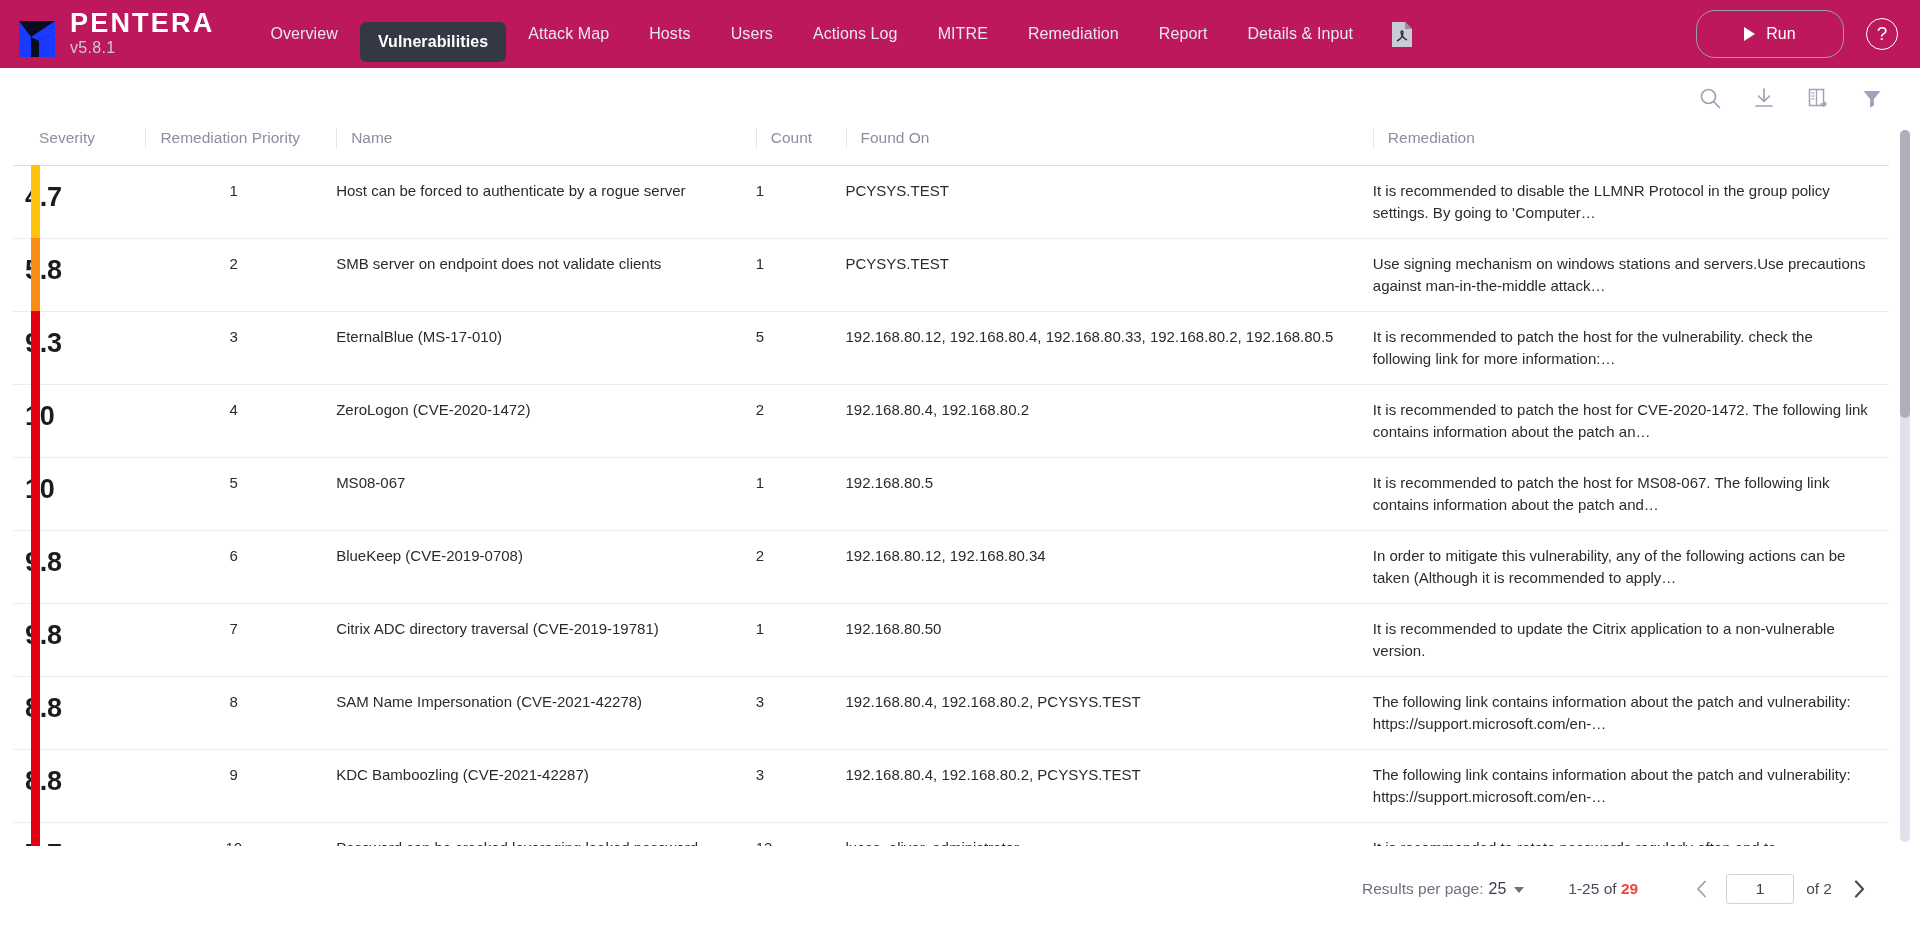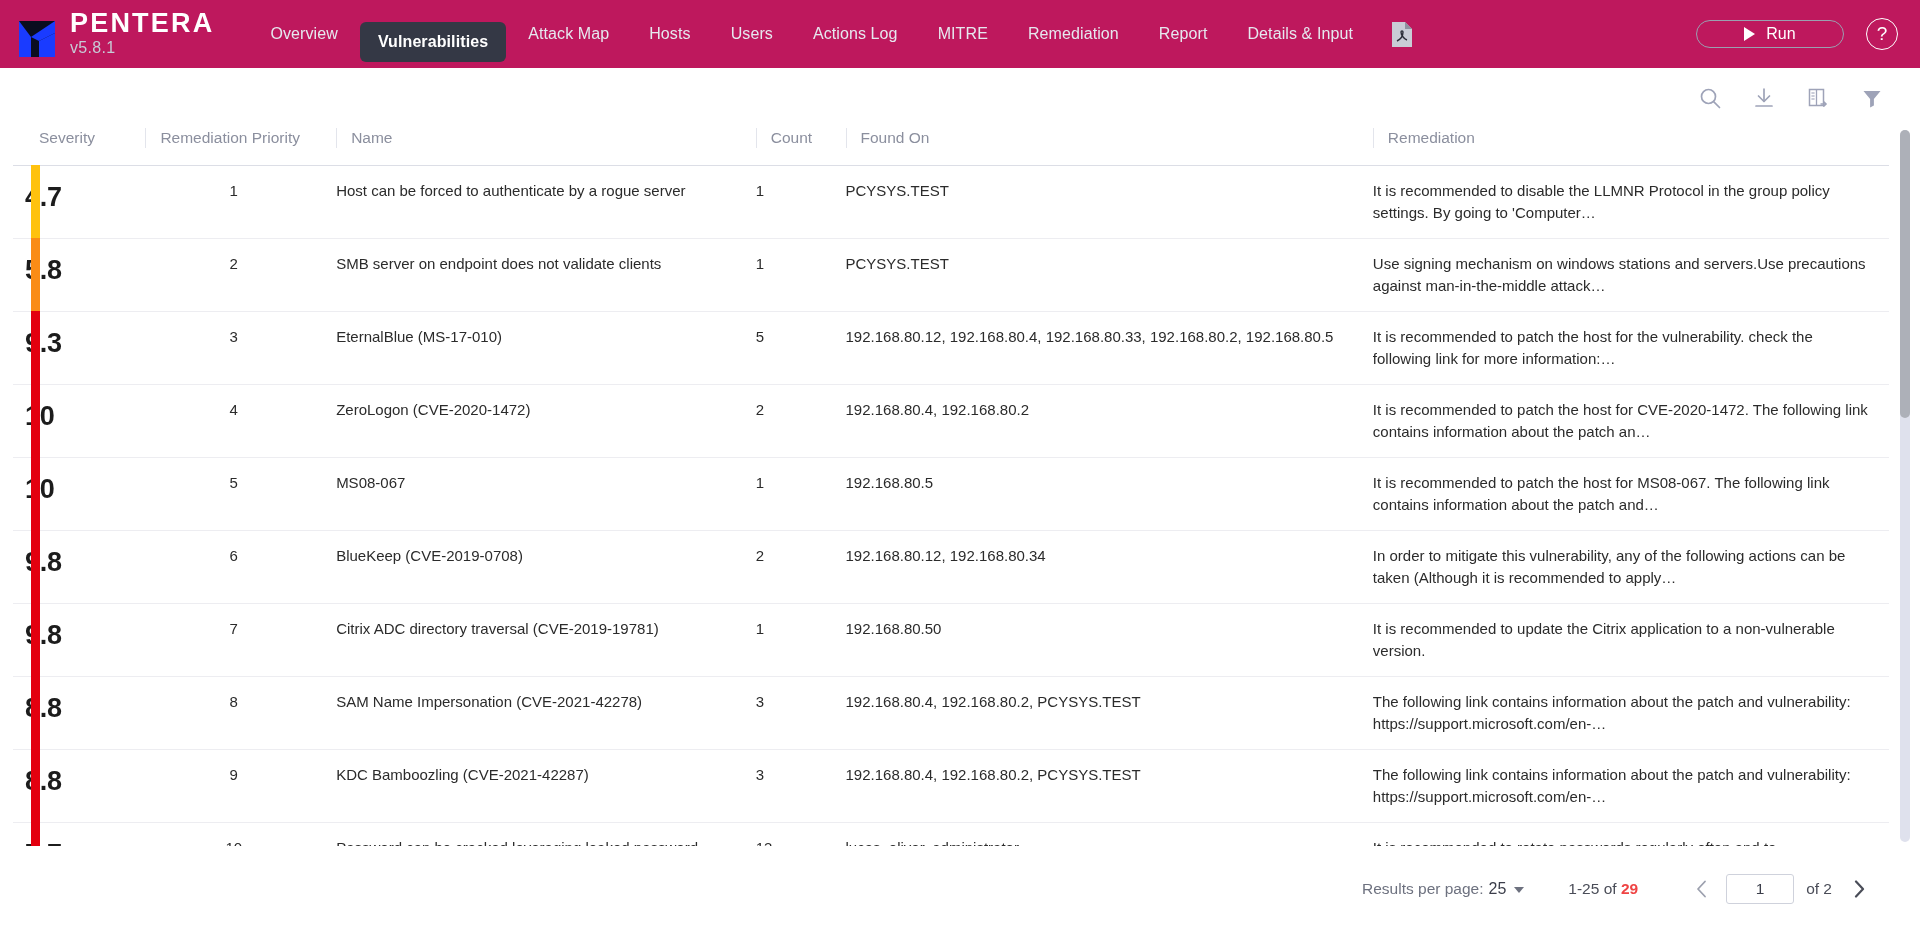--- a/index.html
+++ b/index.html
@@ -65,21 +65,21 @@
   .nav-right {
     margin-left: auto;
     display: flex;
     align-items: center;
     gap: 22px;
   }
   .run-btn {
     display: flex; align-items: center; justify-content: center;
     gap: 11px;
     min-width: 148px;
-    height: 28px;
+    height: 48px;
     border: 1.6px solid #9aa0b0;
     border-radius: 19px;
     color: #ffffff;
     font-size: 16px;
     background: transparent;
     cursor: pointer;
     padding: 0 22px;
     font-family: "Liberation Sans", sans-serif;
   }
   .run-btn .tri {

